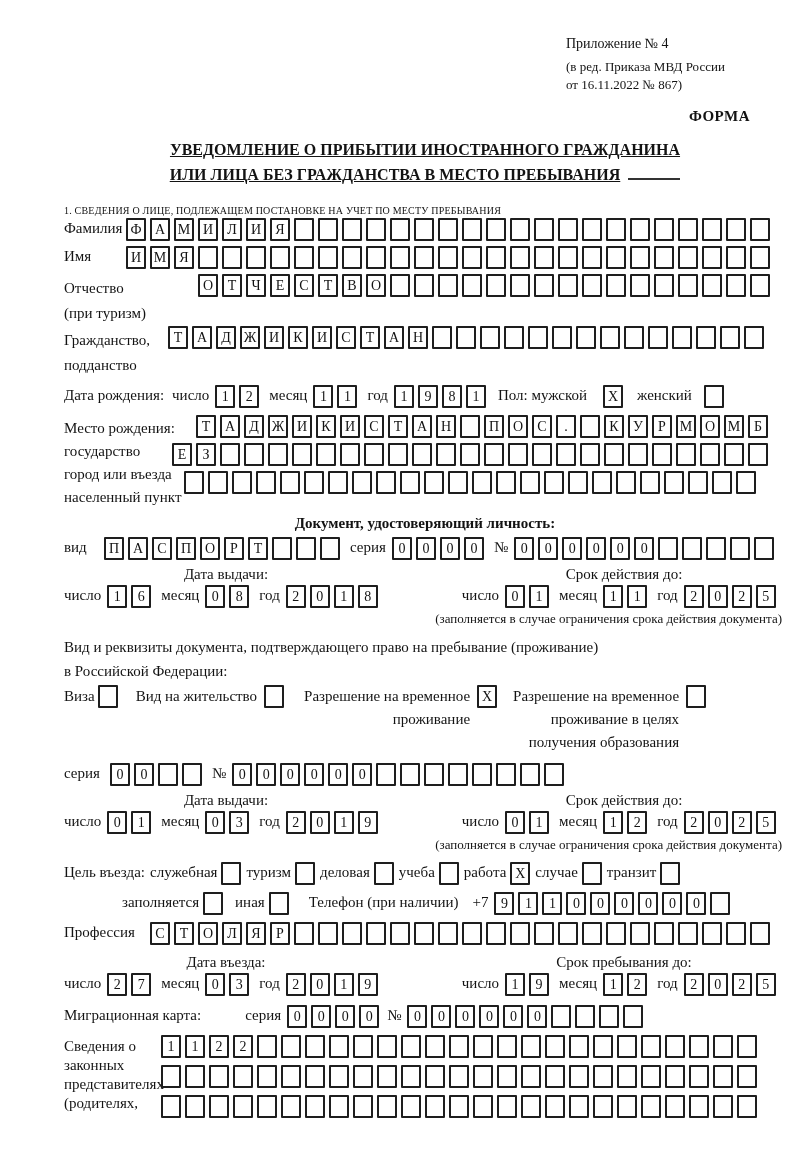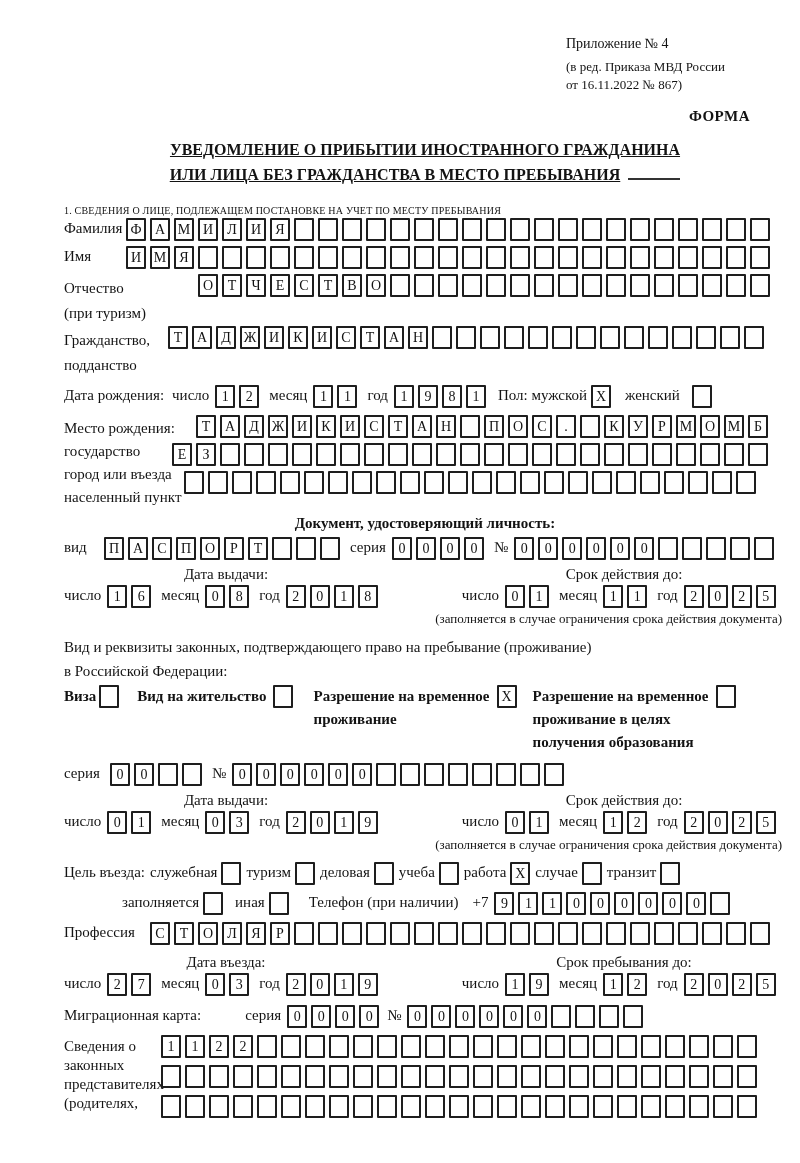--- a/index.html
+++ b/index.html
@@ -47,21 +47,21 @@
   .dgrp { display:flex; align-items:flex-start; }
   .dgrp.r { margin-left:74px; }
   .dgrp .lbl { margin-right:6px; }
   .dgrp .boxes { margin-right:10px; }
   .note { text-align:right; font-size:13px; margin-top:3px; padding-right:4px; }
 
   .intro { margin-top:8px; line-height:24px; }
 
   .opts { display:flex; align-items:flex-start; margin-top:2px; }
   .opt { display:flex; align-items:flex-start; }
-  .opt .olbl { text-align:left; line-height:23px;font-weight:bold; }
+  .opt .olbl { text-align:right; line-height:23px; }
   .opt .box { margin-left:7px; }
 
   .pair { display:flex; align-items:flex-start; margin-left:5px; }
   .pair span:first-child { padding-top:2px; margin-right:4px; }
 
   .labels-col div { line-height:23px; }
   .labels-col.tight div { line-height:19px; }
 </style>
 </head>
 <body>
@@ -231,21 +231,21 @@
         <span class="box">1</span>
         <span class="box">1</span>
       </span>
     <span class="inlbl">год</span>
     <span class="boxes">
         <span class="box">1</span>
         <span class="box">9</span>
         <span class="box">8</span>
         <span class="box">1</span>
       </span>
-    <span class="inlbl" style="margin-left:12px;margin-right:4px">Пол: мужской</span>
+    <span class="inlbl" style="margin-left:12px;margin-right:16px">Пол: мужской</span>
     <span class="box">X</span>
     <span class="inlbl" style="margin-left:14px;margin-right:12px">женский</span>
     <span class="box"></span>
   </div>
 
   <div class="row mt7">
     <span class="lbl w132 labels-col">
       <div>Место рождения:</div>
       <div>государство</div>
       <div>город или въезда</div>
@@ -413,21 +413,21 @@
           <span class="box">2</span>
           <span class="box">0</span>
           <span class="box">2</span>
           <span class="box">5</span>
         </span>
     </div>
   </div>
   <div class="note">(заполняется в случае ограничения срока действия документа)</div>
 
   <div class="intro">
-    <div>Вид и реквизиты законных, подтверждающего право на пребывание (проживание)</div>
+    <div>Вид и реквизиты документа, подтверждающего право на пребывание (проживание)</div>
     <div>в Российской Федерации:</div>
   </div>
 
   <div class="opts">
     <div class="opt">
       <span class="olbl">Виза</span>
       <span class="box" style="margin-left:3px"></span>
     </div>
     <div class="opt" style="margin-left:18px">
       <span class="olbl">Вид на жительство</span>

